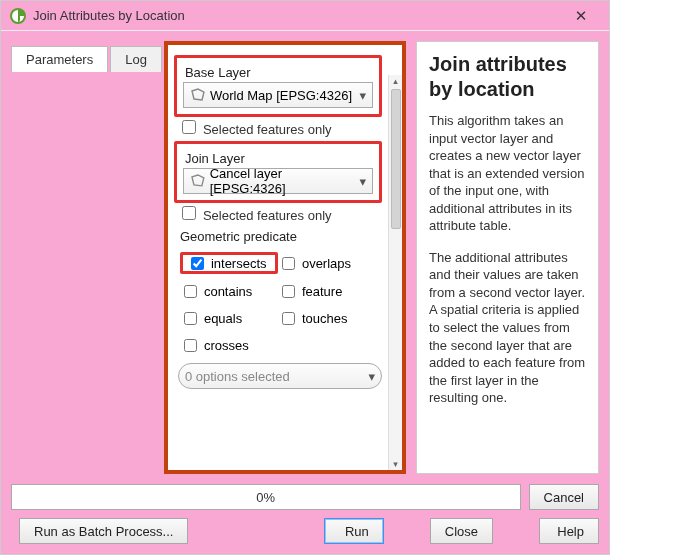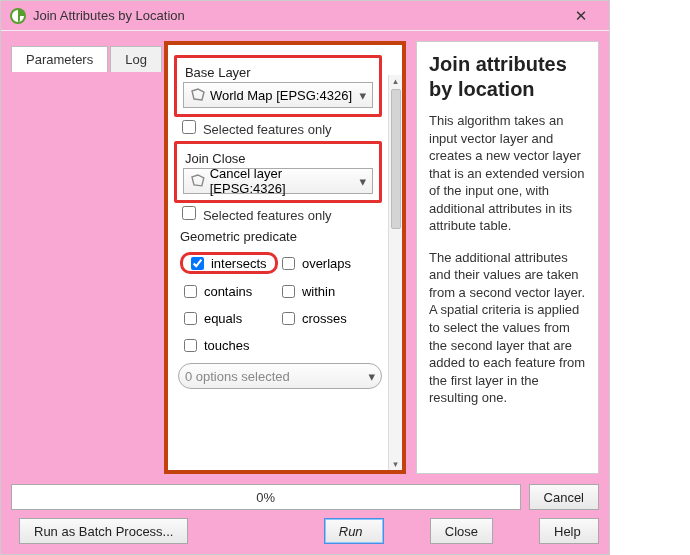--- a/index.html
+++ b/index.html
@@ -17,34 +17,34 @@
   .tabpanel { flex: 1; border: 4px solid #c2410c; background: #fff; padding: 8px 10px; overflow: hidden; display: flex; flex-direction: column; }
   .section-label { color: #222; margin: 4px 0 2px 2px; }
   .combo { height: 26px; border: 1px solid #aaa; background: linear-gradient(#fdfdfd,#f0f0f0); display: flex; align-items: center; padding: 0 6px; width: 100%; position: relative; }
   .combo .layer-icon { width: 16px; height: 14px; margin-right: 4px; }
   .combo .caret { margin-left: auto; color: #555; }
   .chkrow { display: flex; align-items: flex-end; gap: 4px; margin: 4px 0 2px 0; color: #333; }
   .chkrow input[type="checkbox"] { width: 14px; height: 14px; }
   .highlight { border: 3px solid #e53030; border-radius: 2px; padding: 3px 6px 6px 6px; margin: 2px 0 2px -4px; }
   .predgrid { display: grid; grid-template-columns: 98px 110px; row-gap: 8px; margin: 6px 0 4px 2px; }
   .predrow { display: flex; align-items: center; gap: 4px; }
-  .pred-highlight { border: 3px solid #e53030; border-radius: 10px; padding: 0 4px; display: inline-flex; align-items: center; gap: 4px; height: 22px; }
+  .pred-highlight { border: 3px solid #e53030; border-radius: 2px; padding: 0 4px; display: inline-flex; align-items: center; gap: 4px; height: 22px; }
   .fields-combo { margin-top: 4px; }
   .fields-combo .combo { color: #888; border-radius: 13px; }
   .scrollbar-v { position: absolute; right: 0; top: 30px; bottom: 0; width: 14px; background: #f4f4f4; border-left: 1px solid #ddd; display: flex; flex-direction: column; align-items: center; justify-content: space-between; }
   .sbq { width: 12px; height: 12px; font-size: 9px; color: #666; display:flex; align-items:center; justify-content:center; }
   .thumb { width: 10px; height: 140px; background: #d4d4d4; border: 1px solid #bbb; border-radius: 2px; margin-top: 2px; }
   .right { flex: 1; border: 1px solid #ccc; background: #fff; padding: 10px 12px; overflow: auto; }
   .right h2 { margin: 0 0 10px 0; font-size: 20px; font-weight: 700; color: #222; line-height: 1.25; }
   .right p { margin: 0 0 14px 0; color: #333; line-height: 1.35; }
   .bottom { padding: 4px 10px 10px 10px; display: flex; flex-direction: column; gap: 8px; }
   .progressrow { display: flex; gap: 8px; align-items: center; }
   .progressbar { flex: 1; height: 26px; border: 1px solid #aaa; background: #fff; display: flex; align-items: center; justify-content: center; color: #333; }
-  .btn { height: 26px; min-width: 60px; padding: 0 14px; border: 1px solid #a8a8a8; background: linear-gradient(#fafafa,#e8e8e8); color: #222; display: inline-flex; align-items: center; justify-content: flex-start; cursor: default; }
-  .btn.primary { border-color: #4a90e2; box-shadow: 0 0 0 1px #8ec5ff inset; font-style: italic; }
+  .btn { height: 26px; min-width: 60px; padding: 0 14px; border: 1px solid #a8a8a8; background: linear-gradient(#fafafa,#e8e8e8); color: #222; display: inline-flex; align-items: center; justify-content: flex-end; cursor: default; }
+  .btn.primary { border-color: #4a90e2; box-shadow: 0 0 0 1px #8ec5ff inset; }
   .btnrow { display: flex; align-items: center; gap: 38px; }
   .btnrow .spacer { flex: 1; }
   .btnrow .btn { margin-left: 8px; }
   svg { display: block; }
 </style>
 </head>
 <body>
 
 <div class="window">
   <div class="titlebar">
@@ -77,21 +77,21 @@
             <span>World Map [EPSG:4326]</span>
             <span class="caret">▾</span>
           </div>
         </div>
         <label class="chkrow" style="margin-top:-2px;">
           <input type="checkbox" style="">
           <span>Selected features only</span>
         </label>
 
         <div class="highlight">
-          <div class="section-label">Join Close</div>
+          <div class="section-label">Join Layer</div>
           <div class="combo">
             <span class="layer-icon">
               <svg viewBox="0 0 16 14">
                   <path d="M2 3 L8 1 L14 4 L12 12 L4 11 Z" fill="none" stroke="#888" stroke-width="1.4"></path>
                 </svg>
             </span>
             <span>Cancel layer [EPSG:4326]</span>
             <span class="caret">▾</span>
           </div>
         </div>
@@ -109,33 +109,33 @@
           <span class="predrow">
               <input type="checkbox" style="">
               <span>overlaps</span>
             </span>
           <span class="predrow">
               <input type="checkbox" style="">
               <span>contains</span>
             </span>
           <span class="predrow">
               <input type="checkbox" style="">
-              <span>within</span>
+              <span>feature</span>
             </span>
           <span class="predrow">
               <input type="checkbox" style="">
               <span>equals</span>
             </span>
           <span class="predrow">
               <input type="checkbox" style="">
-              <span>crosses</span>
+              <span>touches</span>
             </span>
           <span class="predrow">
               <input type="checkbox" style="">
-              <span>touches</span>
+              <span>crosses</span>
             </span>
         </div>
 
         <div class="fields-combo">
           <div class="combo">
             <span>0 options selected</span>
             <span class="caret">▾</span>
           </div>
         </div>
 

